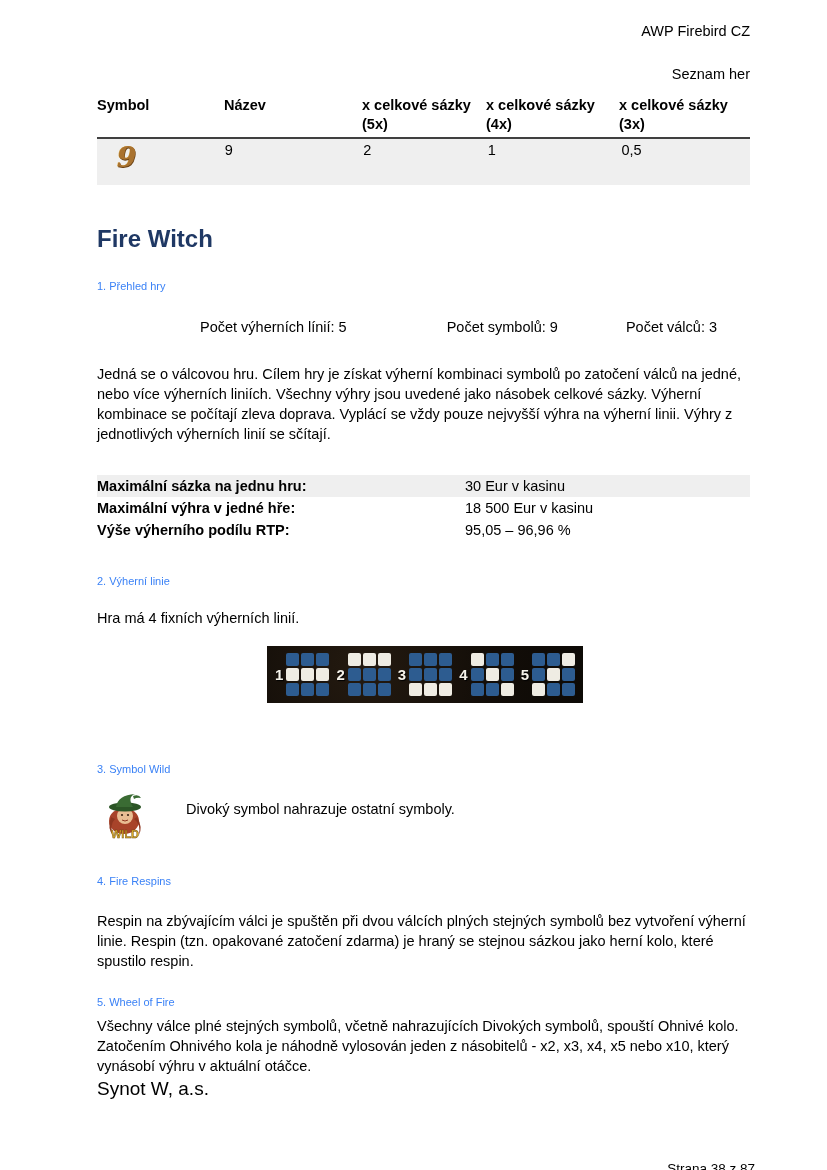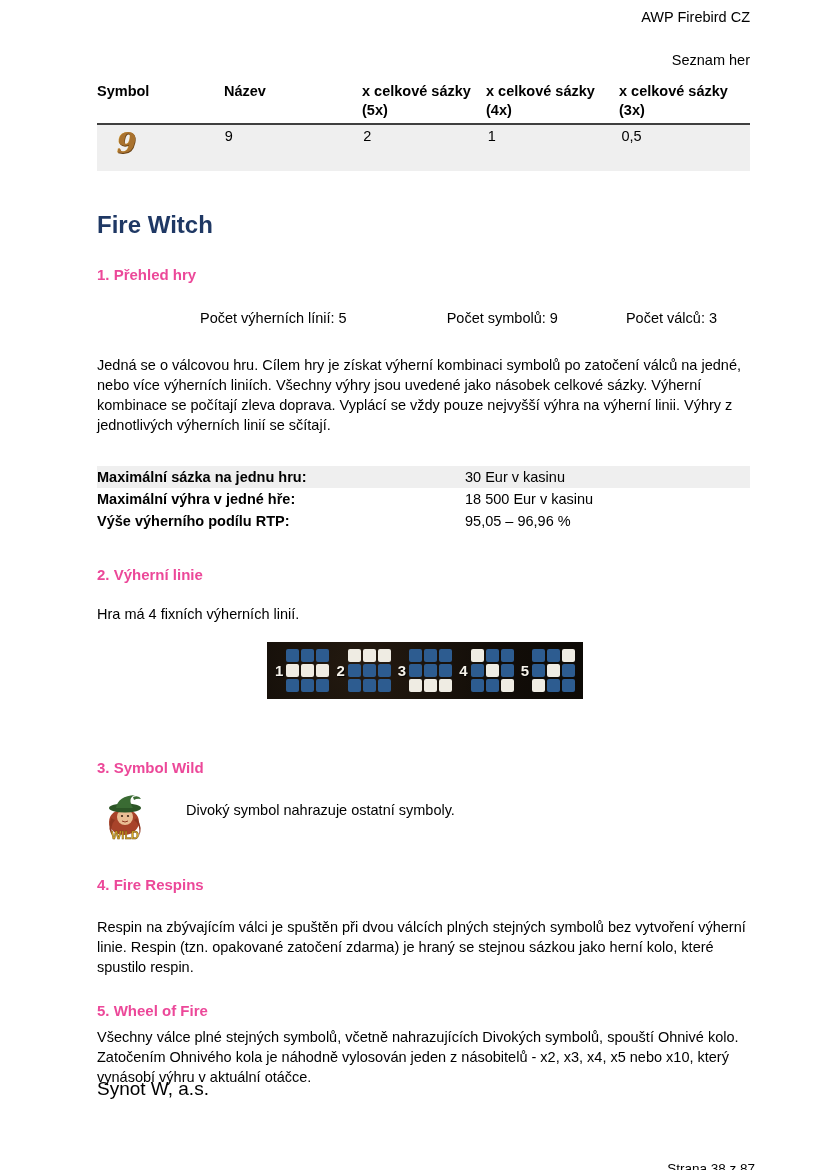--- a/index.html
+++ b/index.html
@@ -5,42 +5,42 @@
   html,body { margin:0; padding:0; background:#fff; }
   .page {
     position:relative;
     width:827px; height:1170px;
     background:#ffffff;
     font-family:"Liberation Sans", sans-serif;
     font-size:14.5px;
     color:#000;
     overflow:hidden;
   }
-  .content { padding:8px 77px 0 97px; }
+  .content { padding:22px 77px 0 97px; }
 
   
   .doc-header { text-align:right; line-height:18px; }
   .doc-header .h-line1 { margin-bottom:25px; }
 
   
   .sym-table { margin-top:13px; }
   .sym-head { display:flex; font-weight:bold; line-height:19px; padding-bottom:3px; border-bottom:2px solid #404040; }
   .sym-row  { display:flex; background:#efefef; height:43px; align-items:flex-start; padding-top:3px; }
   .c1 { width:127px; } .c2 { width:138px; } .c3 { width:124px; } .c4 { width:133px; } .c5 { width:131px; }
   .gold-nine {
     display:inline-block; margin-left:20px; margin-top:-2px;
     font-family:"DejaVu Serif", serif; font-style:italic; font-weight:bold;
     font-size:28px; line-height:36px; color:#a9722f;
     text-shadow:0.6px 0.6px 0 #6b4316, -0.4px -0.4px 0 #d9a441;
   }
   .cell-val { padding-left:3px; }
 
   
   .game-title { margin-top:40px; font-size:24px; font-weight:bold; color:#1f3864; }
-  .sec-head { font-size:15px; font-weight:bold; color:#ec4899; }
+  .sec-head { font-size:11px; font-weight:normal; color:#3b82f6; }
 
   .overview-head { margin-top:27px; }
   .stats-row { display:flex; margin-top:27px; }
   .stat-1 { margin-left:103px; }
   .stat-2 { margin-left:100px; }
   .stat-3 { margin-left:68px; }
 
   .para { margin-top:29px; line-height:20px; }
 
   

